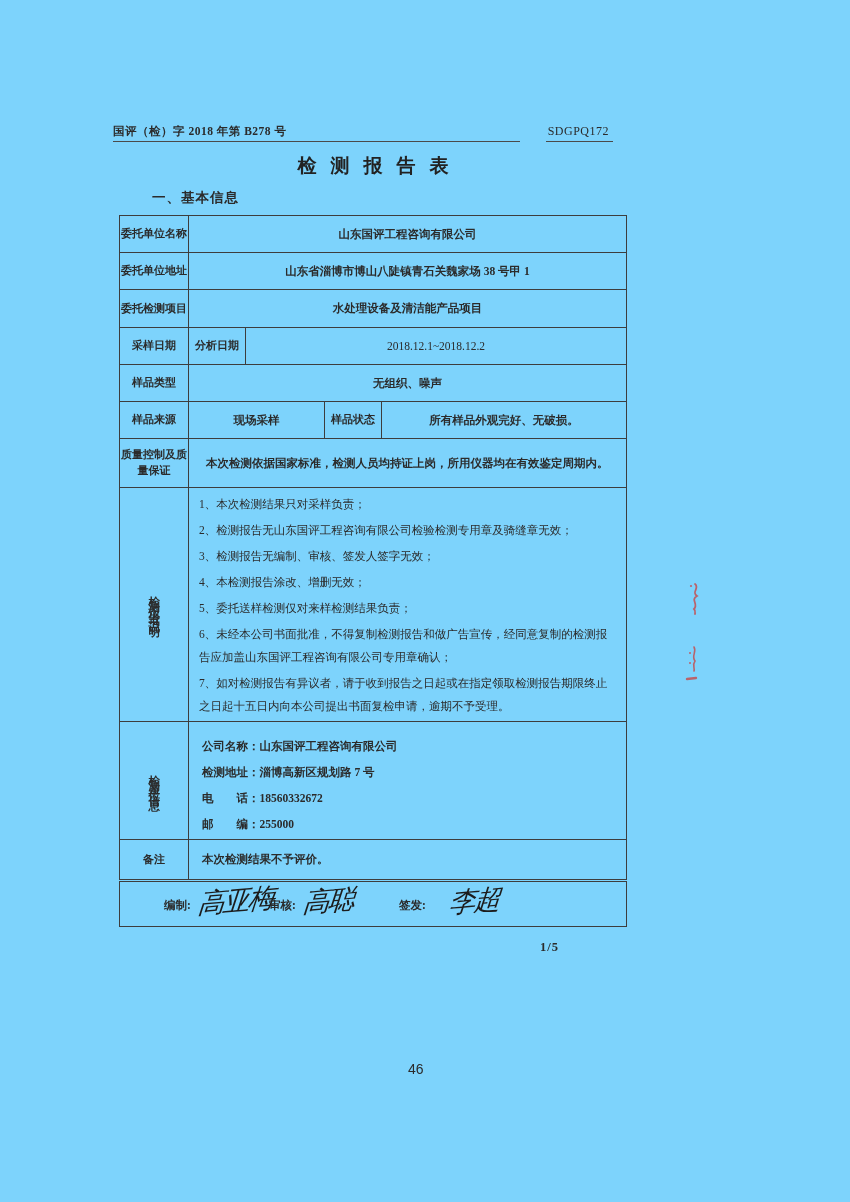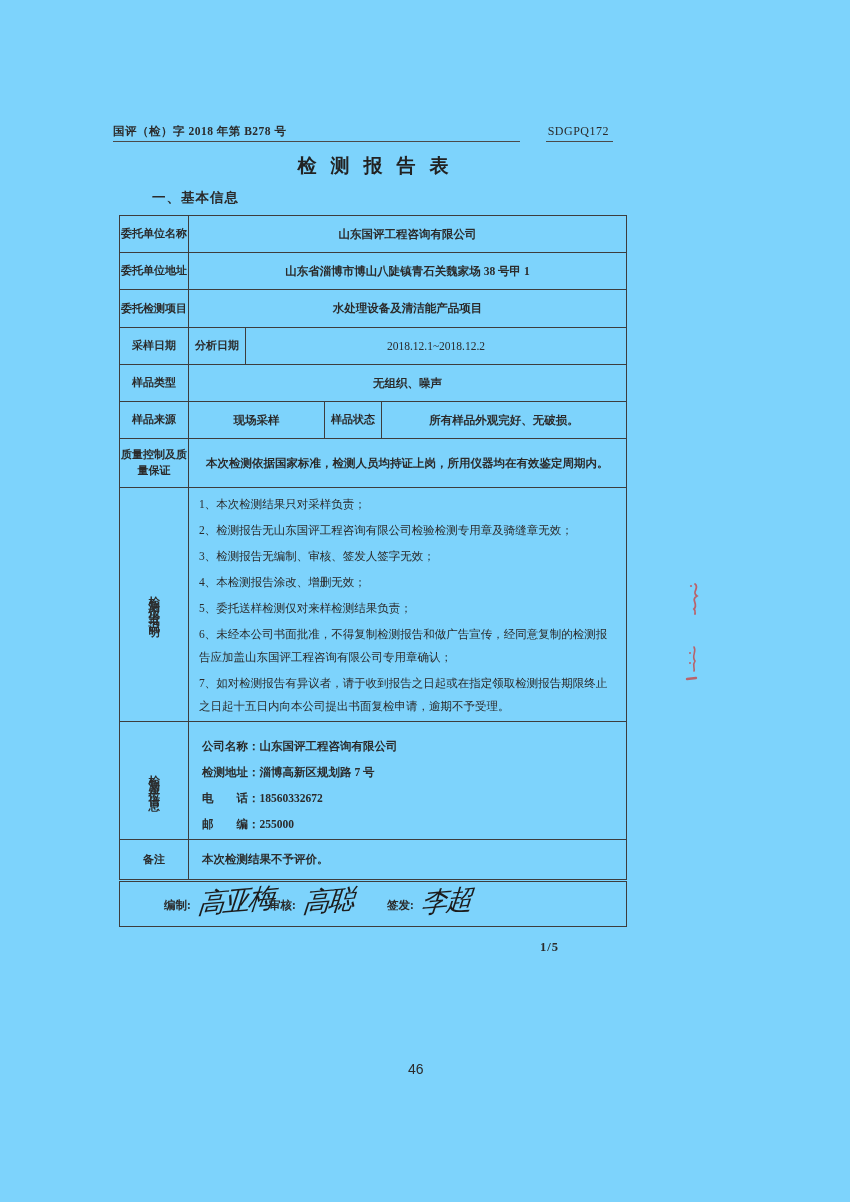--- a/index.html
+++ b/index.html
@@ -60,21 +60,21 @@
   }
   .contact .line{ line-height:25px; margin-bottom:1px; font-weight:bold; }
   .leftval{ justify-content:flex-start; padding-left:13px; text-align:left; }
   .qline{ justify-content:flex-start; padding-left:17px; text-align:left; }
   
   .sig{
     position:absolute; left:119px; top:881px; width:508px; height:46px;
     border:1.5px solid #3d3d3d; box-sizing:border-box; overflow:visible;
   }
   .sgroup{ position:absolute; top:0; height:46px; display:flex; align-items:center; }
-  .sg1{ left:16px;margin-left:28px; } .sg2{ left:149px; } .sg3{ left:267px; }
+  .sg1{ left:16px;margin-left:28px; } .sg2{ left:149px; } .sg3{ left:279px;gap:16px; }
   .slabel{ font-size:11.5px; font-weight:bold; }
   .sname{
     display:inline-block; margin-left:7px; margin-top:-8px;
     font-size:27px; font-style:italic; font-family:"DejaVu Serif",serif;
     transform:rotate(-5deg) skewX(-10deg); color:#1c1c1c; letter-spacing:-2px;
     white-space:nowrap;
   }
   .pagenum{ position:absolute; left:540px; top:940px; font-size:12.5px; letter-spacing:1px; font-weight:bold; }
   .scannum{ position:absolute; left:408px; top:1061px; font-size:14px; font-family:"Liberation Sans",sans-serif; }
   .redmark{ position:absolute; opacity:.8; }

